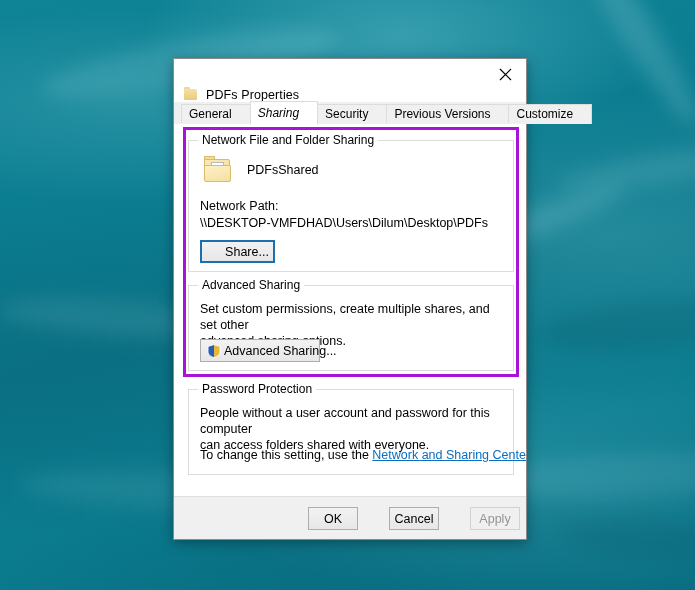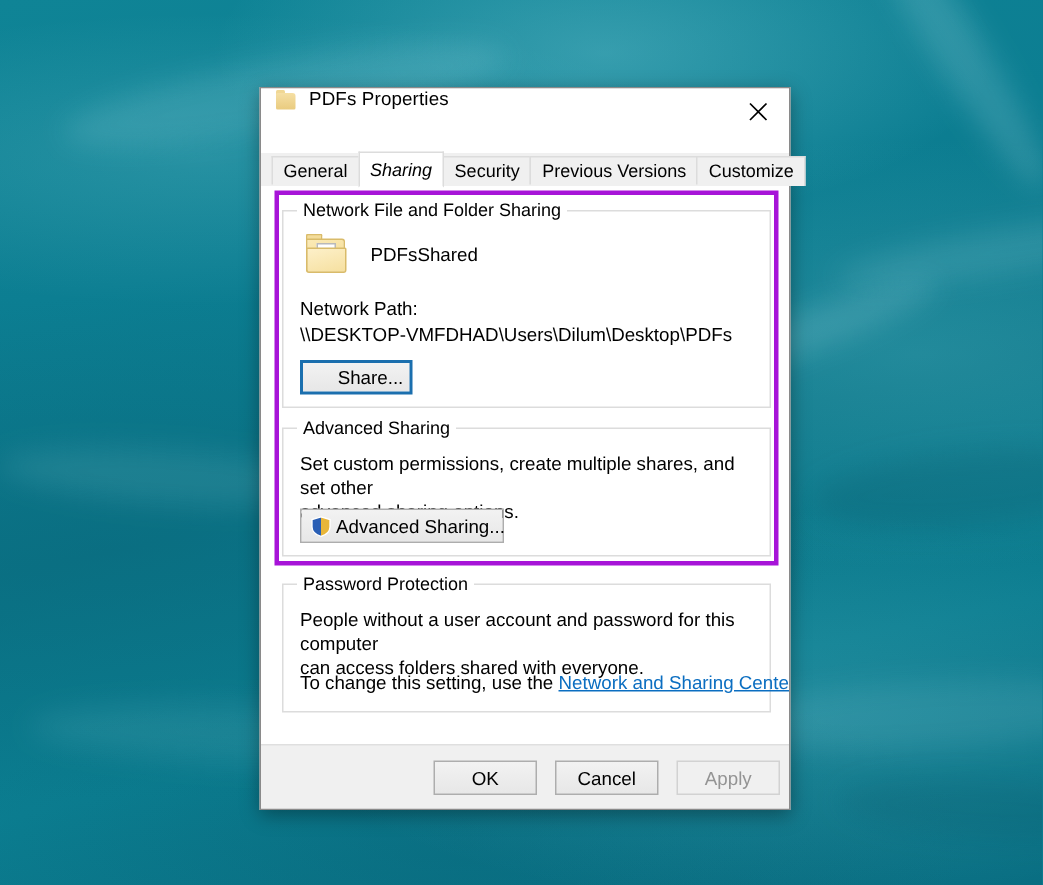--- a/index.html
+++ b/index.html
@@ -53,21 +53,21 @@
     box-sizing: border-box;
     display: flex;
     flex-direction: column;
   }
 
   
   #titlebar {
     height: 43px;
     background: #ffffff;
     display: flex;
-    align-items: flex-start;
+    align-items: flex-end;
     flex: none;
     position: relative;
   }
   #title-icon {
     width: 16px; height: 16px;
     margin-left: 9px; margin-right: 7px;
     position: relative;
     flex: none;
   }
   #title-icon .folder-back {
@@ -110,21 +110,21 @@
   #tabrow::after {
     content: "";
     position: absolute;
     left: 0; right: 0; bottom: 0;
     height: 1px;
     background: #f0f0f0;
   }
   .tab {
     font-size: 12px;
     color: #000;
-    padding: 2px 7px 3px 7px;
+    padding: 2px 18px 3px 7px;
     line-height: 14px;
     background: #f0f0f0;
     border: 1px solid #dcdcdc;
     border-bottom: none;
     margin-right: -1px;
     position: relative;
     white-space: nowrap;
     cursor: default;
     box-sizing: border-box;
   }
@@ -278,21 +278,21 @@
   }
 
   #adv-desc {
     position: absolute;
     left: 11px; top: 15px;
     width: 300px;
   }
   #adv-sharing-btn {
     position: absolute;
     left: 11px; top: 53px;
-    width: 136px; height: 23px;
+    width: 120px; height: 23px;
     justify-content: flex-start;
     padding-left: 6px;
   }
   .shield {
     width: 14px; height: 14px;
     margin-right: 3px;
     flex: none;
     display: block;
   }
 
@@ -317,21 +317,21 @@
   #footer {
     height: 42px;
     background: #f0f0f0;
     border-top: 1px solid #dfdfdf;
     flex: none;
     position: relative;
   }
   #footer .btn {
     position: absolute;
     top: 10px;
-    width: 69px; height: 23px;
+    width: 50px; height: 23px;
   }
   #ok-btn     { right: 168px; }
   #cancel-btn { right: 87px; }
   #apply-btn  { right: 6px; background: #f0f0f0; border: 1px solid #d2d2d2; }
 </style>
 </head>
 <body>
 
 <div id="desktop">
   <div class="wave w1"></div>

